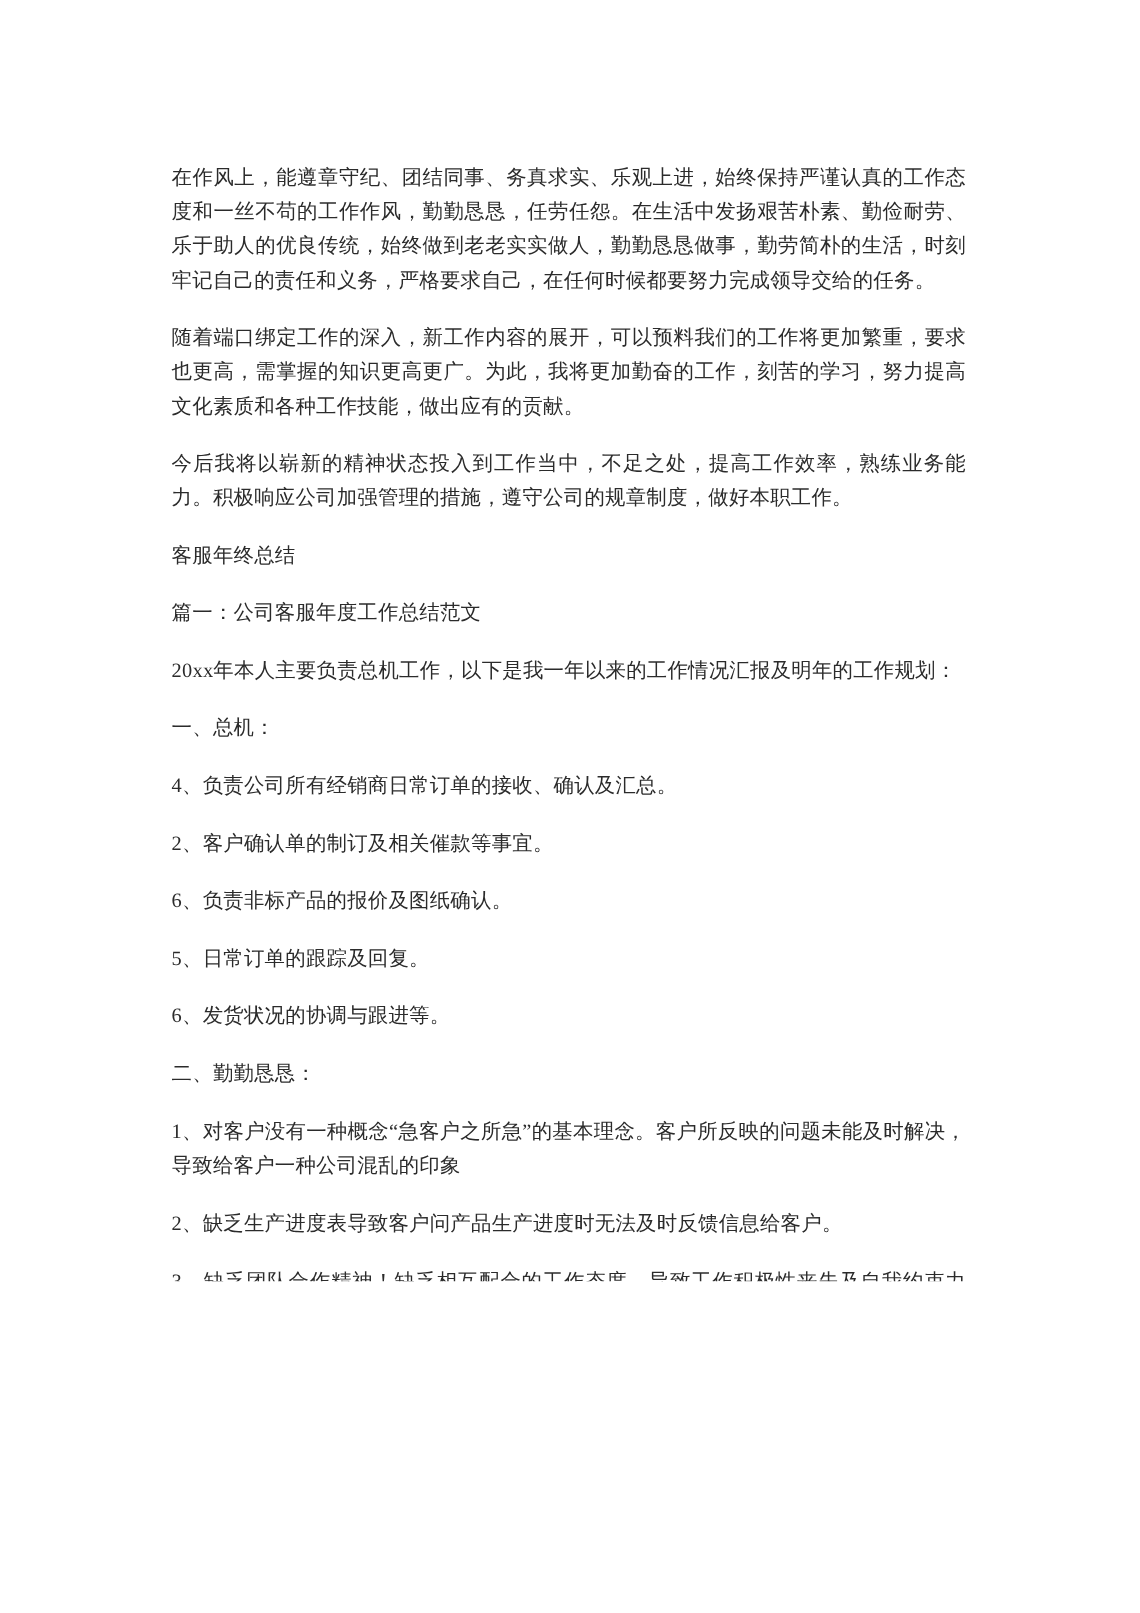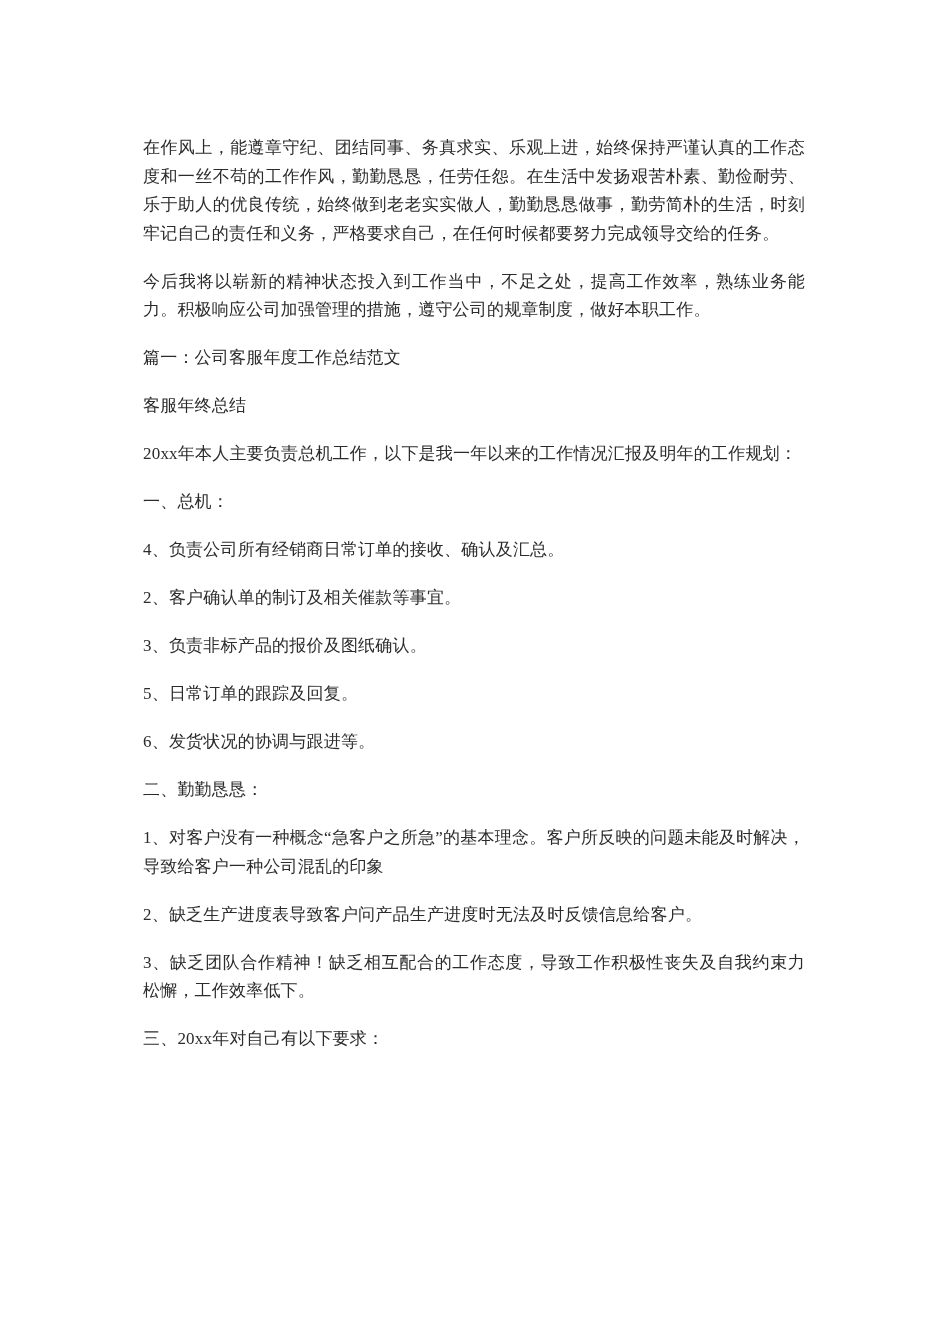--- a/index.html
+++ b/index.html
@@ -32,28 +32,29 @@
   .doc-content p:last-child {
     margin-bottom: 0;
   }
 </style>
 </head>
 <body>
 
 <div class="page">
   <div class="doc-content">
     <p>在作风上，能遵章守纪、团结同事、务真求实、乐观上进，始终保持严谨认真的工作态度和一丝不苟的工作作风，勤勤恳恳，任劳任怨。在生活中发扬艰苦朴素、勤俭耐劳、乐于助人的优良传统，始终做到老老实实做人，勤勤恳恳做事，勤劳简朴的生活，时刻牢记自己的责任和义务，严格要求自己，在任何时候都要努力完成领导交给的任务。</p>
+    <p>随着端口绑定工作的深入，新工作内容的展开，可以预料我们的工作将更加繁重，要求也更高，需掌握的知识更高更广。为此，我将更加勤奋的工作，刻苦的学习，努力提高文化素质和各种工作技能，做出应有的贡献。</p>
     <p>今后我将以崭新的精神状态投入到工作当中，不足之处，提高工作效率，熟练业务能力。积极响应公司加强管理的措施，遵守公司的规章制度，做好本职工作。</p>
+    <p>客服年终总结</p>
     <p>篇一：公司客服年度工作总结范文</p>
-    <p>客服年终总结</p>
     <p>20xx年本人主要负责总机工作，以下是我一年以来的工作情况汇报及明年的工作规划：</p>
     <p>一、总机：</p>
     <p>4、负责公司所有经销商日常订单的接收、确认及汇总。</p>
     <p>2、客户确认单的制订及相关催款等事宜。</p>
-    <p>3、负责非标产品的报价及图纸确认。</p>
+    <p>6、负责非标产品的报价及图纸确认。</p>
     <p>5、日常订单的跟踪及回复。</p>
     <p>6、发货状况的协调与跟进等。</p>
     <p>二、勤勤恳恳：</p>
     <p>1、对客户没有一种概念“急客户之所急”的基本理念。客户所反映的问题未能及时解决，导致给客户一种公司混乱的印象</p>
     <p>2、缺乏生产进度表导致客户问产品生产进度时无法及时反馈信息给客户。</p>
     <p>3、缺乏团队合作精神！缺乏相互配合的工作态度，导致工作积极性丧失及自我约束力松懈，工作效率低下。</p>
     <p>三、20xx年对自己有以下要求：</p>
   </div>
 </div>
 

